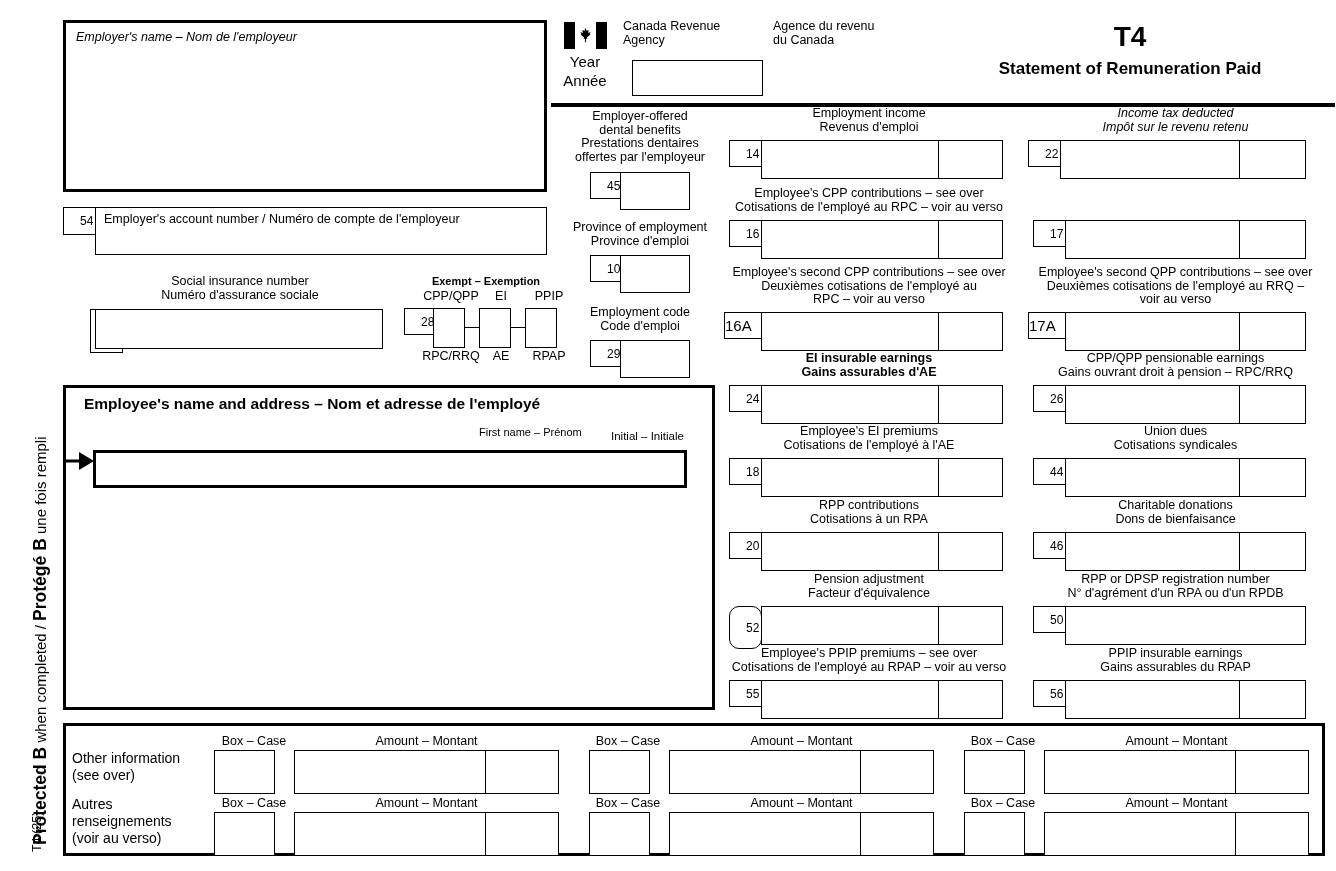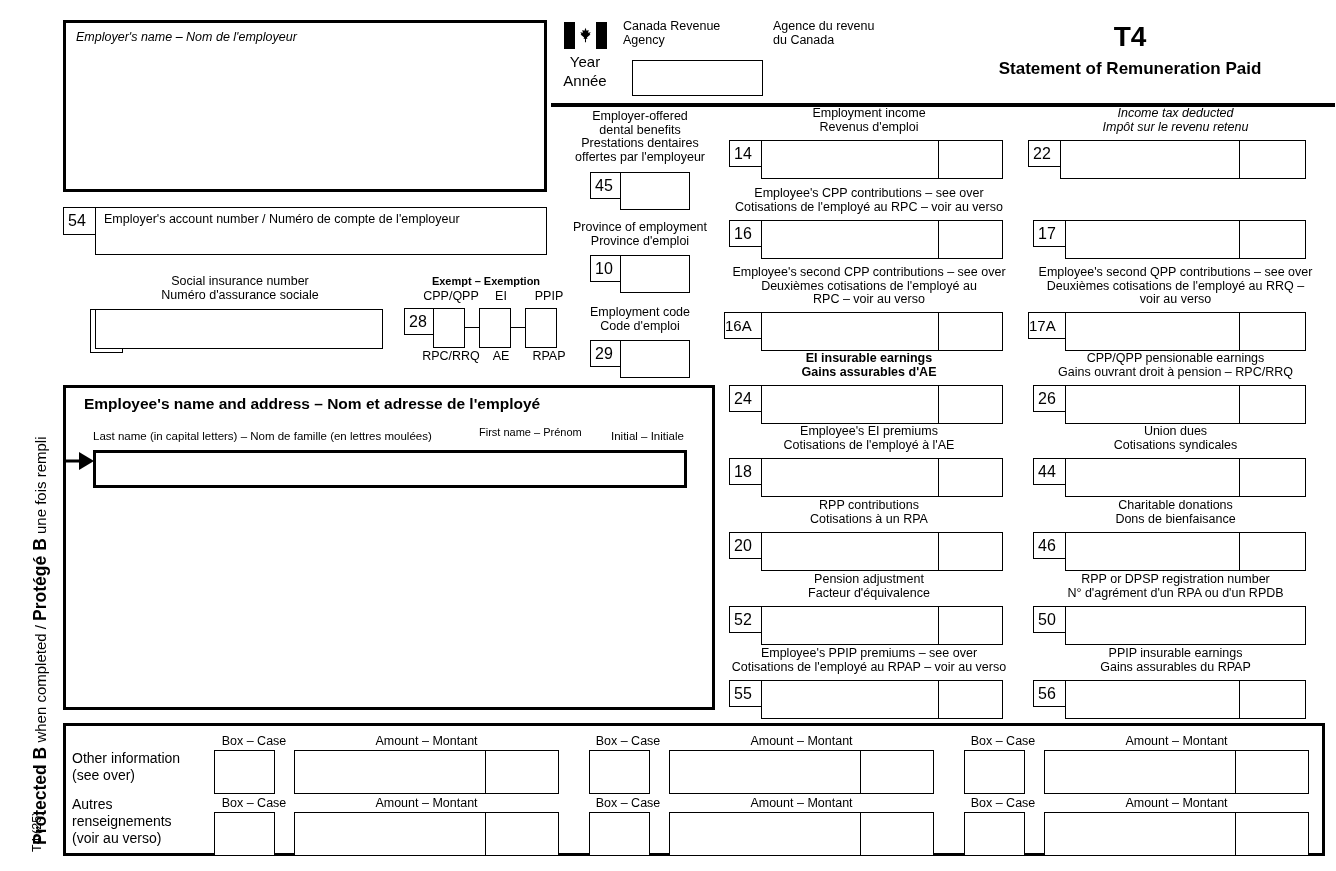--- a/index.html
+++ b/index.html
@@ -41,24 +41,24 @@
   .heavybox {
     border: 3px solid #000;
     background: #fff;
     box-sizing: border-box;
   }
   
   .numtab {
     border: 1.4px solid #000;
     background: #fff;
     box-sizing: border-box;
-    font-size: 16px;
+    font-size: 12px;
     line-height: 1;
     text-align: left;
-    padding-left: 4px;
+    padding-left: 16px;
     display: flex;
     align-items: center;
   }
   .numtab.small { font-size: 15px; padding-left: 0; }
 
   
   .cents {
     position: absolute;
     top: 0;
     bottom: 0;
@@ -184,21 +184,20 @@
 
   <div class="abs lbl" style="left:556px; top:306px; width:168px;">Employment code
 Code d'emploi</div>
   <div class="abs numtab" style="left:590px; top:340px; width:31px; height:27px;">29</div>
   <div class="abs fieldbox" style="left:620px; top:340px; width:70px; height:38px;">
     <div class="abs lbl" style="left:0; top:10px; width:70px;"></div>
   </div>
 
   <div class="abs heavybox" style="left:63px; top:385px; width:652px; height:325px;">
     <div class="abs lbl lbl-l bold" style="left:18px; top:9px; width:600px; font-size:15.5px;">Employee's name and address – Nom et adresse de l'employé</div>
-    <div class="abs lbl lbl-l" style="left:27px; top:42px; width:350px; font-size:11.5px;">Last name (in capital letters) – Nom de famille (en lettres moulées)</div>
     <div class="abs lbl lbl-l" style="left:413px; top:38px; width:120px; font-size:11px;">First name – Prénom</div>
     <div class="abs lbl lbl-l" style="left:545px; top:42px; width:100px; font-size:11.5px;">Initial – Initiale</div>
 
     <div class="abs heavybox" style="left:27px; top:62px; width:594px; height:38px;">
       <div class="abs lbl lbl-l" style="left:8px; top:10px; width:570px;"></div>
     </div>
 
     <div class="abs lbl lbl-l" style="left:27px; top:112px; width:594px;"></div>
   </div>
 
@@ -268,21 +267,21 @@
       <div class="abs numtab" style="left:5px; top:33px; width:33px; height:27px;">20</div>
       <div class="abs fieldbox" style="left:37px; top:33px; width:242px; height:39px;">
         <div class="cents" style="left:176px;"></div>
         <div class="abs lbl" style="left:0; top:11px; width:176px;"></div>
       </div>
     </div>
 
     <div class="abs" style="left:0; top:466px; width:290px; height:73px;">
       <div class="abs lbl" style="left:0; top:0; width:290px;">Pension adjustment
 Facteur d'équivalence</div>
-      <div class="abs numtab" style="left:5px; top:33px; width:33px; height:27px;">52</div>
+      <div class="abs numtab" style="left:5px; top:33px; width:33px; height:43px;border-radius:10px;">52</div>
       <div class="abs fieldbox" style="left:37px; top:33px; width:242px; height:39px;">
         <div class="cents" style="left:176px;"></div>
         <div class="abs lbl" style="left:0; top:11px; width:176px;"></div>
       </div>
     </div>
 
     <div class="abs" style="left:0; top:540px; width:290px; height:73px;">
       <div class="abs lbl" style="left:-14px; top:0; width:318px;">Employee's PPIP premiums – see over
 Cotisations de l'employé au RPAP – voir au verso</div>
       <div class="abs numtab" style="left:5px; top:33px; width:33px; height:27px;">55</div>

